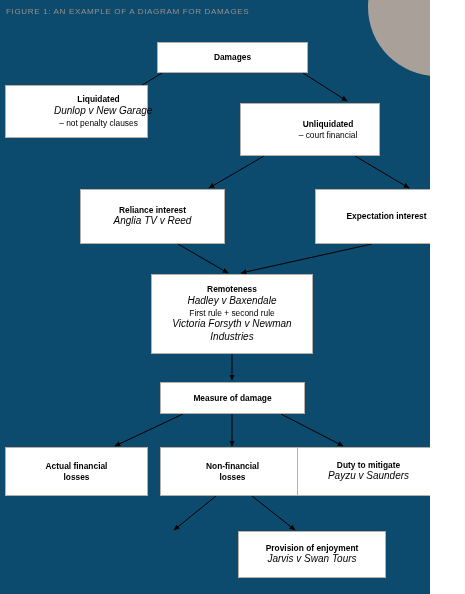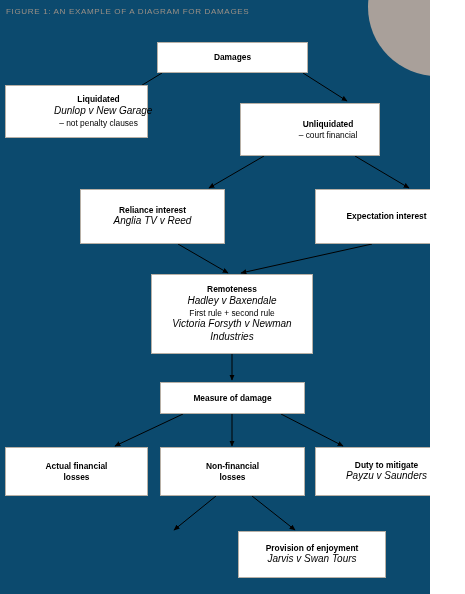--- a/index.html
+++ b/index.html
@@ -153,21 +153,21 @@
   <div class="node" style="left:5px; top:447px; width:143px; height:49px;">
     <span class="t-bold">Actual financial</span>
     <span class="t-bold">losses</span>
   </div>
 
   <div class="node" style="left:160px; top:447px; width:145px; height:49px;">
     <span class="t-bold">Non-financial</span>
     <span class="t-bold">losses</span>
   </div>
 
-  <div class="node" style="left:315px; top:447px; width:143px; height:49px;">
+  <div class="node" style="left:297px; top:447px; width:143px; height:49px;">
     <span class="t-bold">Duty to mitigate</span>
     <span class="t-italic">Payzu v Saunders</span>
   </div>
 
 
   <div class="node" style="left:238px; top:531px; width:148px; height:47px;">
     <span class="t-bold">Provision of enjoyment</span>
     <span class="t-italic">Jarvis v Swan Tours</span>
   </div>
 

